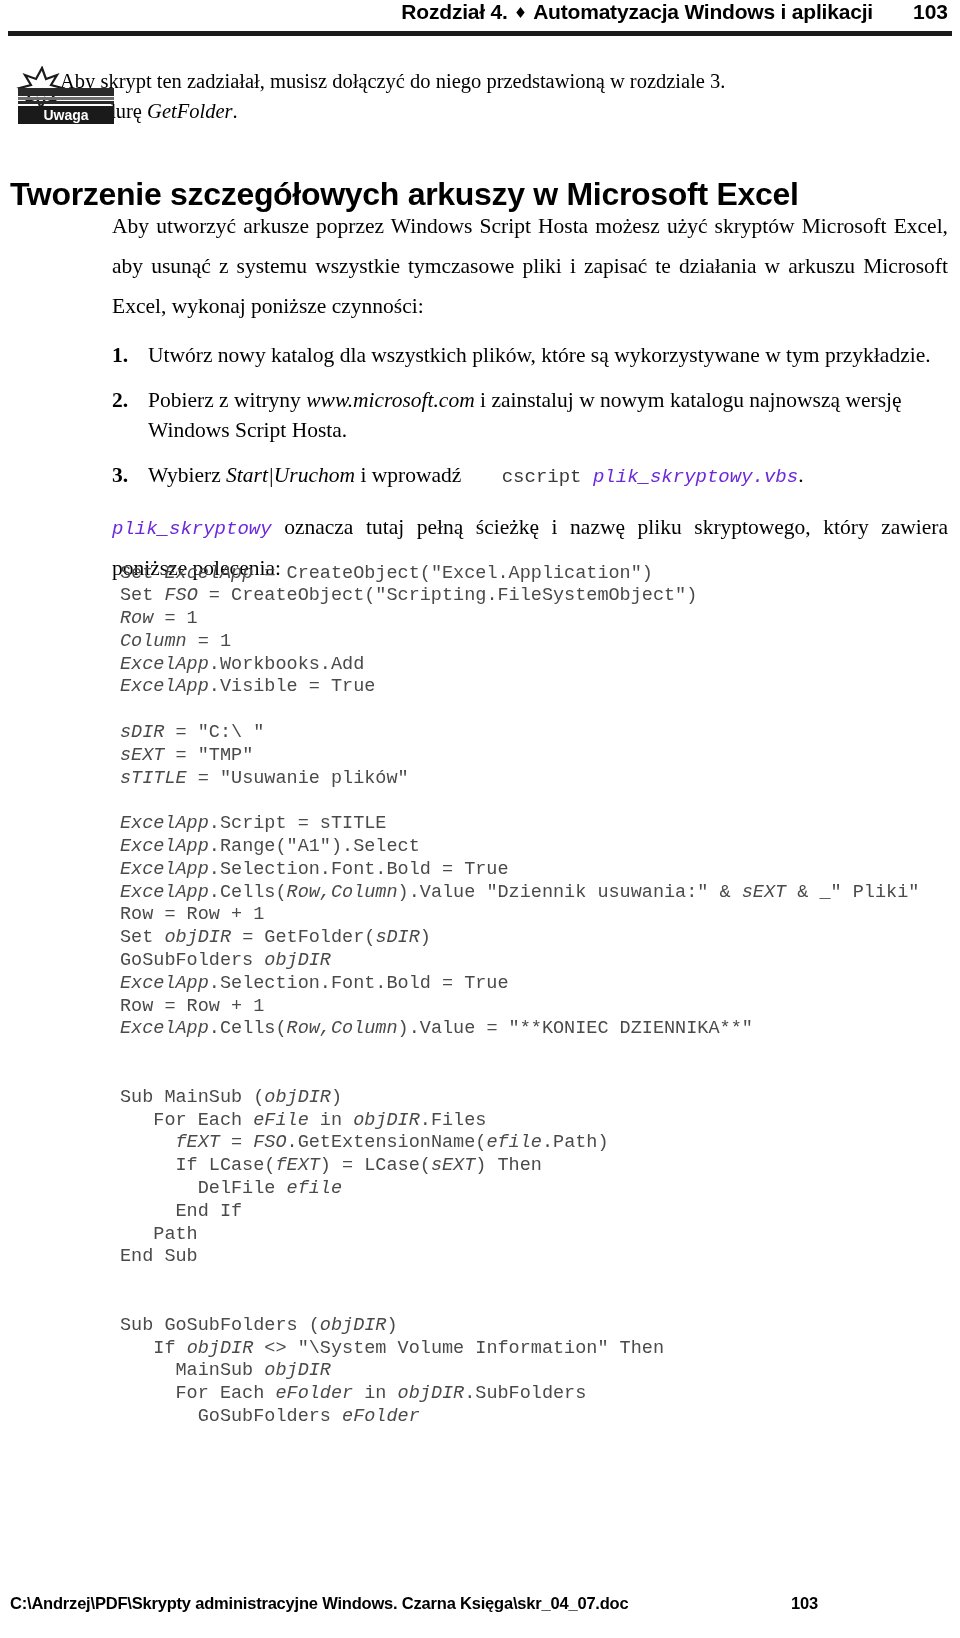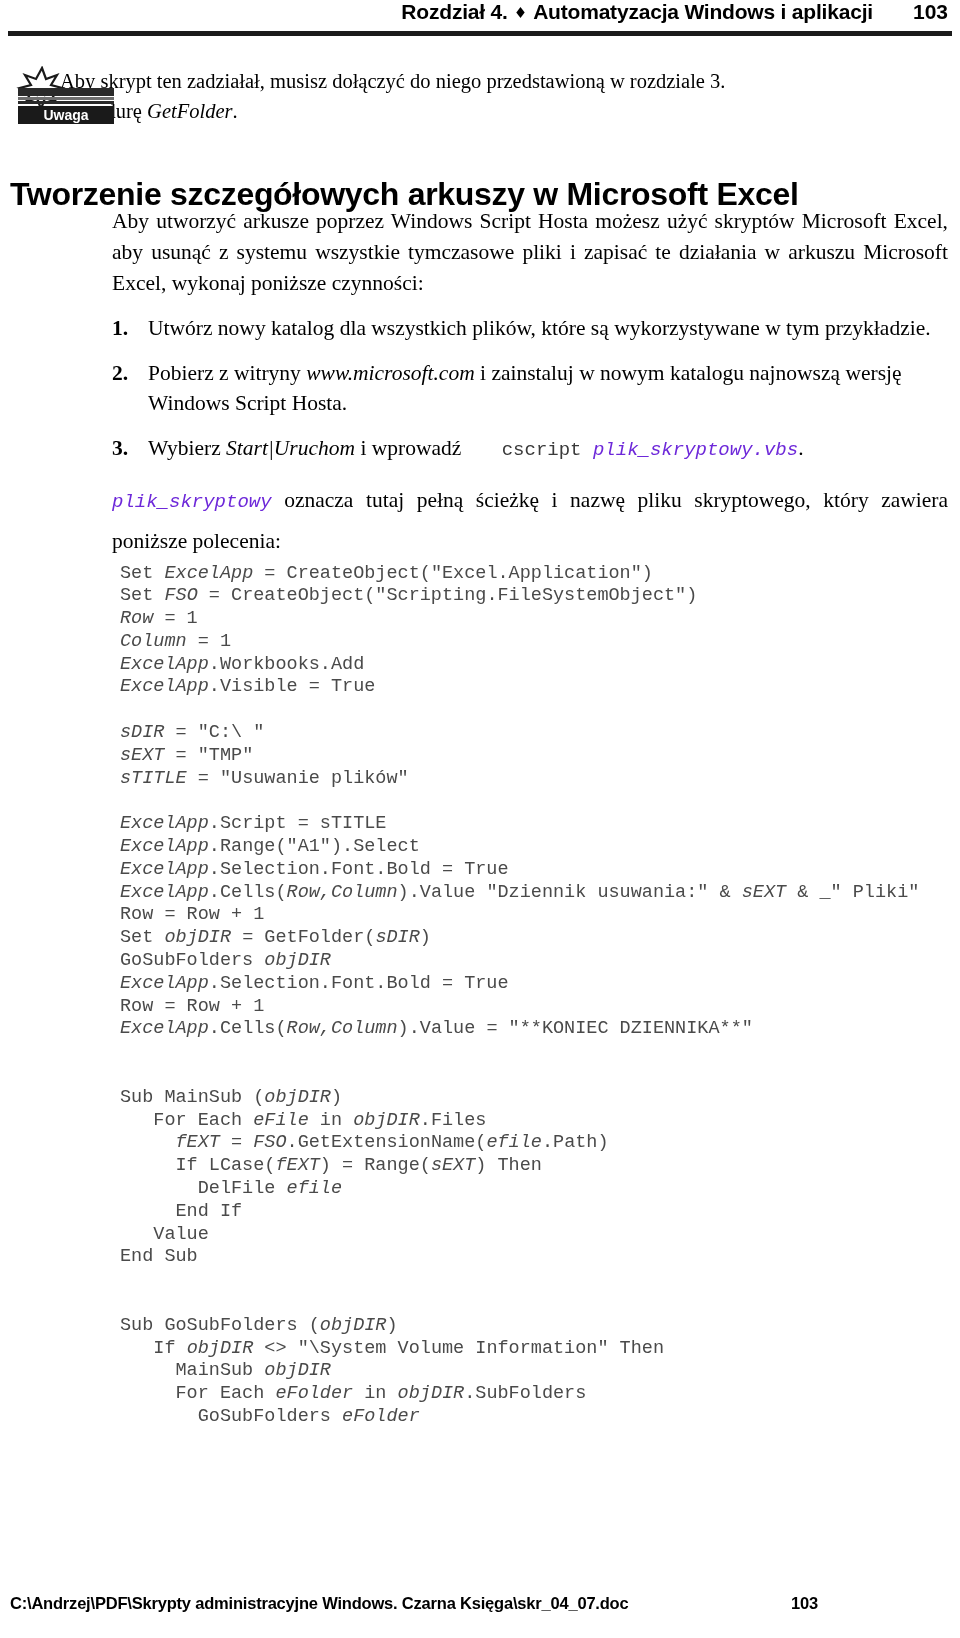--- a/index.html
+++ b/index.html
@@ -100,21 +100,21 @@
   
   .body-col {
     position: absolute;
     left: 112px;
     top: 206px;
     width: 836px;
   }
   p.bodytext {
     margin: 0;
     font-size: 21.5px;
-    line-height: 31px;
+    line-height: 40px;
     text-align: justify;
   }
   p.bodytext i, span.ital { font-style: italic; }
 
   ol.steps {
     margin: 14px 0 0 0;
     padding: 0;
     list-style: none;
     counter-reset: stepc;
   }
@@ -258,24 +258,24 @@
 </span><span class="ln"><span>Set </span><em>objDIR</em><span> = GetFolder(</span><em>sDIR</em><span>)</span>
 </span><span class="ln"><span>GoSubFolders </span><em>objDIR</em>
 </span><span class="ln"><em>ExcelApp</em><span>.Selection.Font.Bold = True</span>
 </span><span class="ln"><span>Row = Row + 1</span>
 </span><span class="ln"><em>ExcelApp</em><span>.Cells(</span><em>Row,Column</em><span>).Value = "**KONIEC DZIENNIKA**"</span>
 </span><span class="ln"><span></span>
 </span><span class="ln"><span></span>
 </span><span class="ln"><span>Sub MainSub (</span><em>objDIR</em><span>)</span>
 </span><span class="ln"><span>   For Each </span><em>eFile</em><span> in </span><em>objDIR</em><span>.Files</span>
 </span><span class="ln"><span>     </span><em>fEXT</em><span> = </span><em>FSO</em><span>.GetExtensionName(</span><em>efile</em><span>.Path)</span>
-</span><span class="ln"><span>     If LCase(</span><em>fEXT</em><span>) = Range(</span><em>sEXT</em><span>) Then</span>
+</span><span class="ln"><span>     If LCase(</span><em>fEXT</em><span>) = LCase(</span><em>sEXT</em><span>) Then</span>
 </span><span class="ln"><span>       DelFile </span><em>efile</em>
 </span><span class="ln"><span>     End If</span>
-</span><span class="ln"><span>   Value</span>
+</span><span class="ln"><span>   Path</span>
 </span><span class="ln"><span>End Sub</span>
 </span><span class="ln"><span></span>
 </span><span class="ln"><span></span>
 </span><span class="ln"><span>Sub GoSubFolders (</span><em>objDIR</em><span>)</span>
 </span><span class="ln"><span>   If </span><em>objDIR</em><span> &lt;&gt; "\System Volume Information" Then</span>
 </span><span class="ln"><span>     MainSub </span><em>objDIR</em>
 </span><span class="ln"><span>     For Each </span><em>eFolder</em><span> in </span><em>objDIR</em><span>.SubFolders</span>
 </span><span class="ln"><span>       GoSubFolders </span><em>eFolder</em>
 </span></pre>
 

